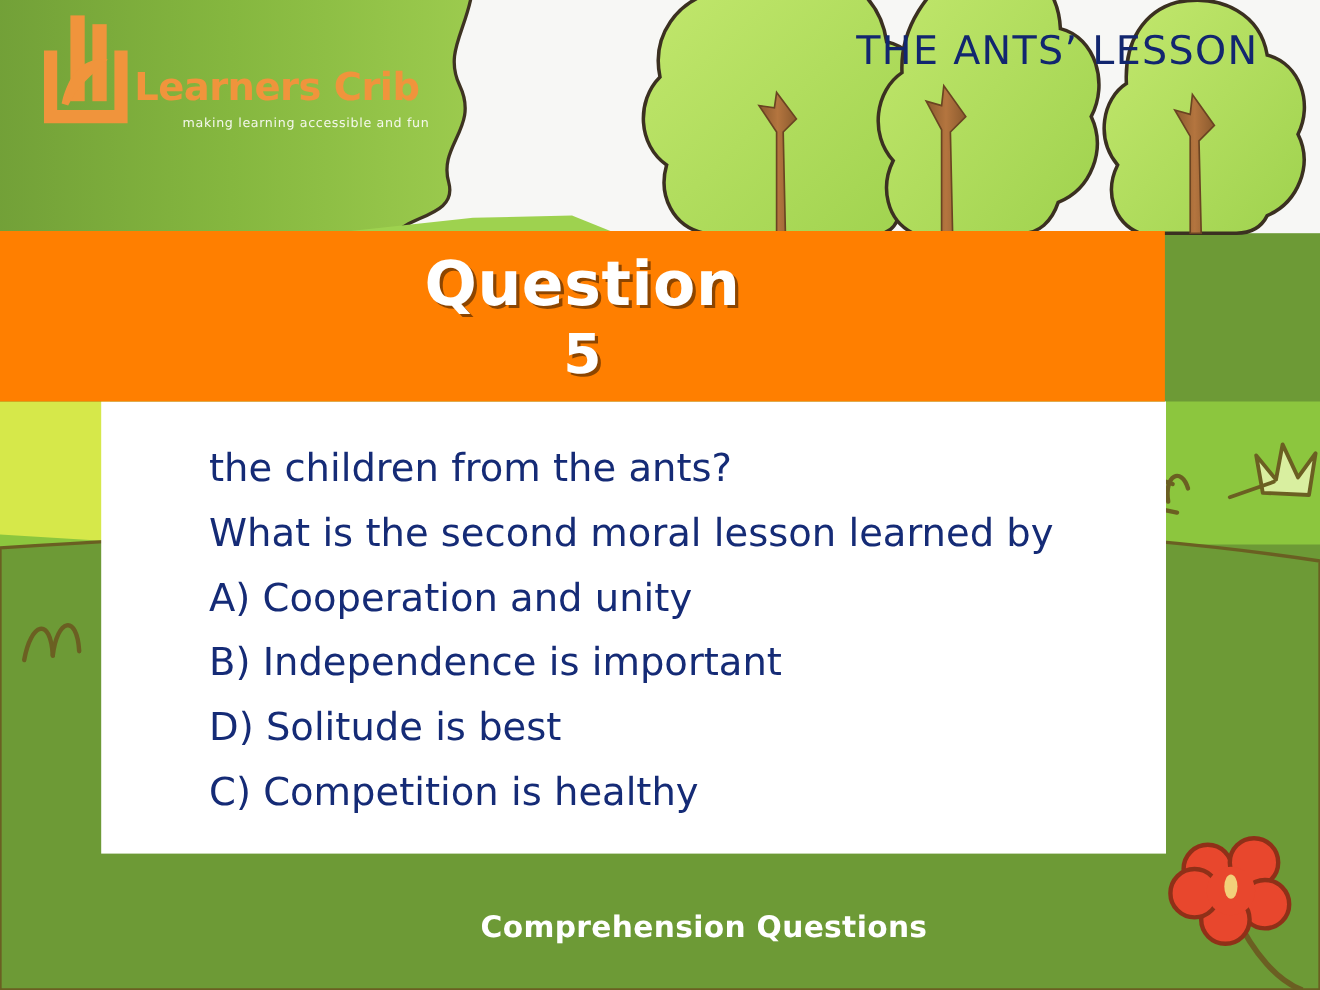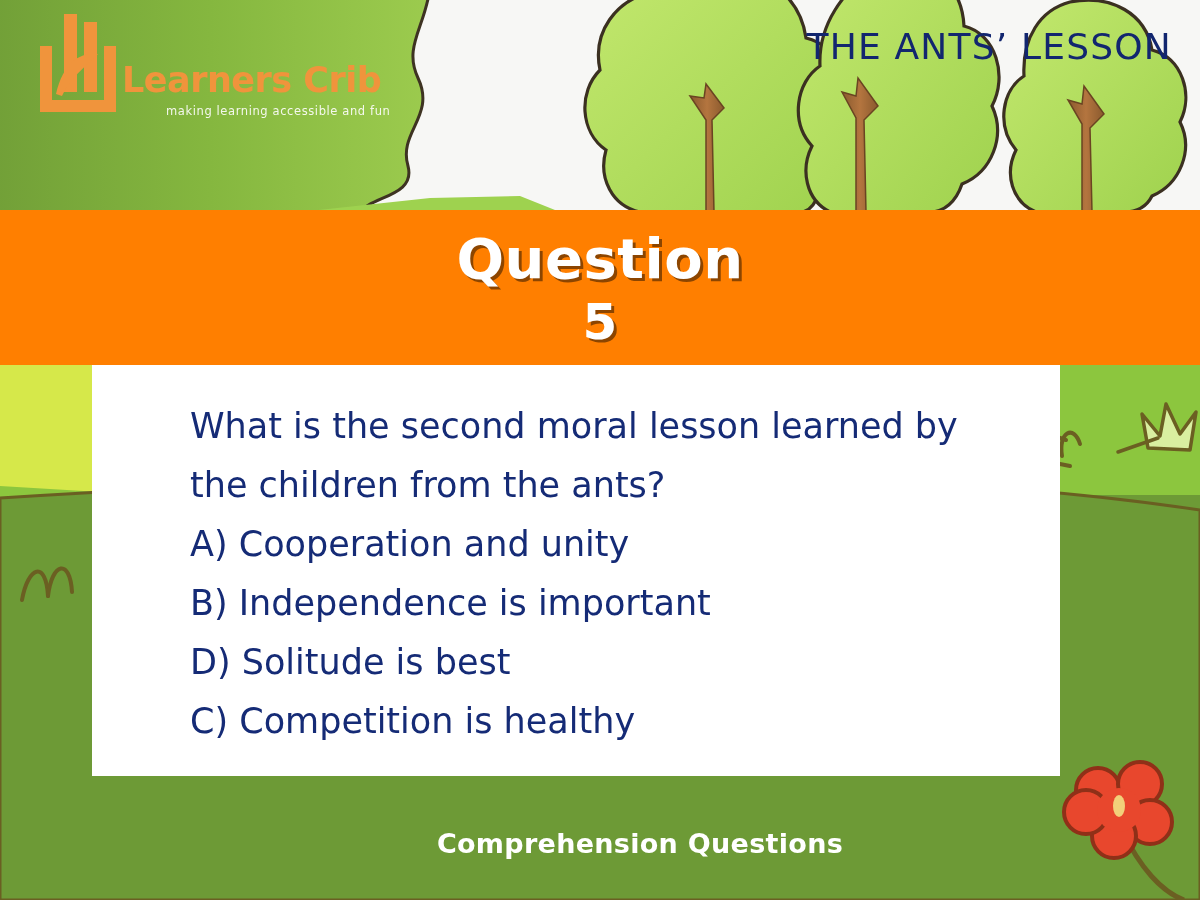--- a/index.html
+++ b/index.html
@@ -62,36 +62,36 @@
     letter-spacing: 0.6px;
     color: #fdfdfb;
     white-space: nowrap;
     opacity: 0.92;
     margin-left: 40px;
   }
 
   
   .deck-title {
     position: absolute;
-    right: 28px;
+    right: 56px;
     top: 26px;
     z-index: 30;
     font-family: "DejaVu Sans", sans-serif;
     font-size: 36px;
     letter-spacing: 1.2px;
     color: #12266f;
     white-space: nowrap;
   }
 
   
   .banner {
     position: absolute;
     left: 0;
     top: 210px;
-    width: 1200px;
+    width: 1059px;
     height: 155px;
     background: #ff7f00;
     z-index: 25;
     display: flex;
     flex-direction: column;
     align-items: center;
     justify-content: center;
     padding-top: 2px;
     box-sizing: border-box;
   }
@@ -261,22 +261,22 @@
   </div>
 
   <div class="deck-title">THE ANTS’ LESSON</div>
 
   <div class="banner">
     <div class="banner-word">Question</div>
     <div class="banner-number">5</div>
   </div>
 
   <div class="content-card">
+    <div class="q-line">the children from the ants?</div>
     <div class="q-line">What is the second moral lesson learned by</div>
-    <div class="q-line">the children from the ants?</div>
     <div class="q-line">A) Cooperation and unity</div>
     <div class="q-line">B) Independence is important</div>
     <div class="q-line">D) Solitude is best</div>
     <div class="q-line">C) Competition is healthy</div>
   </div>
 
   <div class="footer-label">Comprehension Questions</div>
 
 </div>
 

